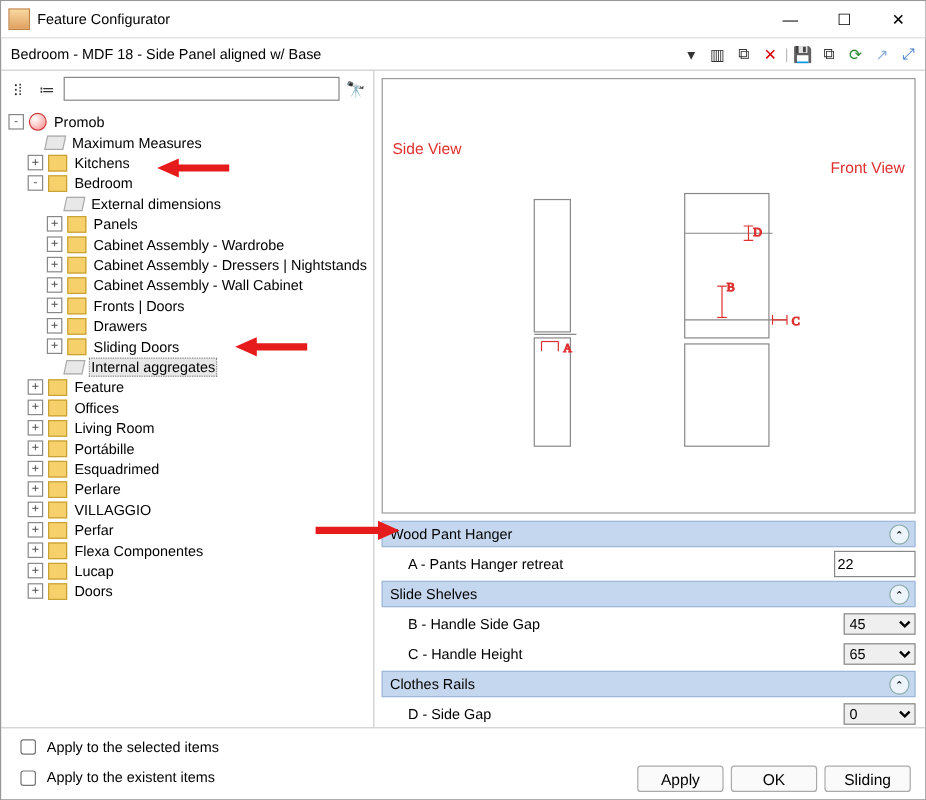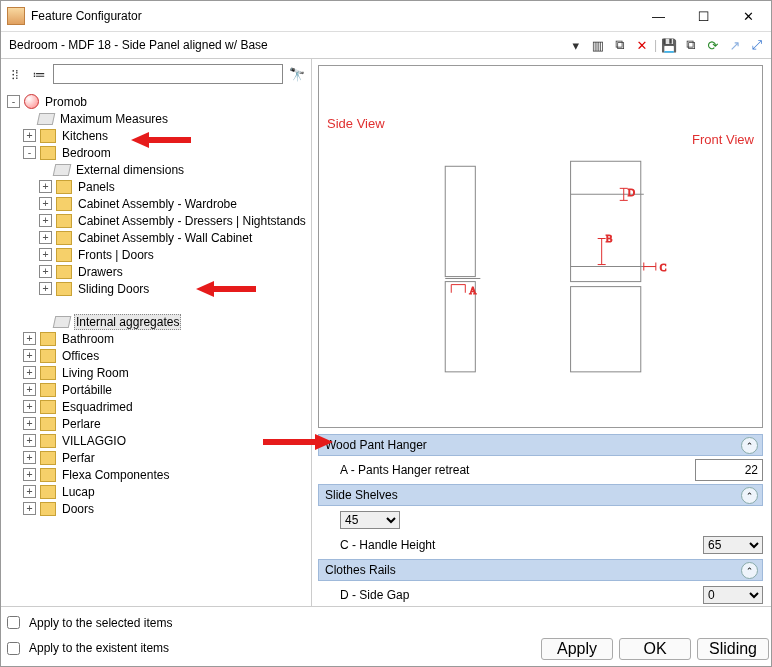--- a/index.html
+++ b/index.html
@@ -26,27 +26,27 @@
 .node .lbl{padding:0 2px}
 .node.sel .lbl{background:#e8e8e8;border:1px dotted #888;padding:0 1px}
 .rightpane{flex:1;display:flex;flex-direction:column;min-height:0;padding:6px 8px 0 6px;gap:6px}
 .preview{flex:1;border:1px solid #999;position:relative;min-height:0;background:#fff}
 .preview .svlabel{position:absolute;color:#e03030;font-size:13px}
 .params{display:flex;flex-direction:column;gap:3px}
 .ph{background:#c5d7ee;border:1px solid #9fb9da;height:20px;display:flex;align-items:center;padding:0 6px;font-size:12px;position:relative}
 .ph .chev{position:absolute;right:4px;top:2px;width:15px;height:15px;border:1px solid #8aa;border-radius:50%;display:flex;align-items:center;justify-content:center;font-size:9px;background:#eef4fb}
 .prow{height:22px;display:flex;align-items:center;padding-left:22px;gap:6px}
 .prow .plabel{flex:1}
-.prow input,.prow select{width:60px;height:18px;border:1px solid #888;font-size:12px;text-align:right;padding-right:4px}
+.prow input,.prow select{width:60px;height:18px;border:1px solid #888;font-size:12px;padding-right:4px}
 .prow select{text-align:left}
-.bottom{border-top:1px solid #ccc;padding:6px 2px;display:flex;flex-direction:column;gap:4px}
+.bottom{border-top:1px solid #ccc;padding:6px 12px;display:flex;flex-direction:column;gap:4px}
 .chkrow{display:flex;align-items:center;gap:6px}
 .chkrow input{width:13px;height:13px}
 .btnrow{display:flex;justify-content:flex-end;gap:6px;margin-top:2px}
-.btn{min-width:72px;height:22px;border:1px solid #aaa;border-radius:3px;background:#fafafa;font-size:16px}
+.btn{min-width:72px;height:22px;border:1px solid #aaa;border-radius:3px;background:#fafafa;font-size:13px}
 .arrow{position:absolute;pointer-events:none}
 .arrow svg{overflow:visible}
 </style>
 </head>
 <body>
 
 <div class="window">
 
   <div class="titlebar">
     <div class="app-icon"></div>
@@ -133,29 +133,29 @@
           <div class="node" style="padding-left: 32px;">
             <span class="exp">+</span>
             <span class="fld"></span>
             <span class="lbl">Drawers</span>
           </div>
           <div class="node" style="padding-left: 32px;">
             <span class="exp">+</span>
             <span class="fld"></span>
             <span class="lbl">Sliding Doors</span>
           </div>
-          <div class="node sel" style="padding-left: 32px; margin-top: 16px;">
+          <div class="node sel" style="padding-left: 32px;">
             <span class="exp blank"></span>
             <span class="tag"></span>
             <span class="lbl">Internal aggregates</span>
           </div>
           <div class="node" style="padding-left: 16px;">
             <span class="exp">+</span>
             <span class="fld"></span>
-            <span class="lbl">Bathroom</span>
+            <span class="lbl">Feature</span>
           </div>
           <div class="node" style="padding-left: 16px;">
             <span class="exp">+</span>
             <span class="fld"></span>
             <span class="lbl">Offices</span>
           </div>
           <div class="node" style="padding-left: 16px;">
             <span class="exp">+</span>
             <span class="fld"></span>
             <span class="lbl">Living Room</span>
@@ -244,20 +244,21 @@
           </div>
           <div class="prow">
             <span class="plabel">A - Pants Hanger retreat</span>
             <input value="22" style="">
           </div>
           <div class="ph">
             <span>Slide Shelves</span>
             <span class="chev">⌃</span>
           </div>
           <div class="prow">
+            <span class="plabel">B - Handle Side Gap</span>
             <select><option>45</option></select>
           </div>
           <div class="prow">
             <span class="plabel">C - Handle Height</span>
             <select><option>65</option></select>
           </div>
           <div class="ph">
             <span>Clothes Rails</span>
             <span class="chev">⌃</span>
           </div>

